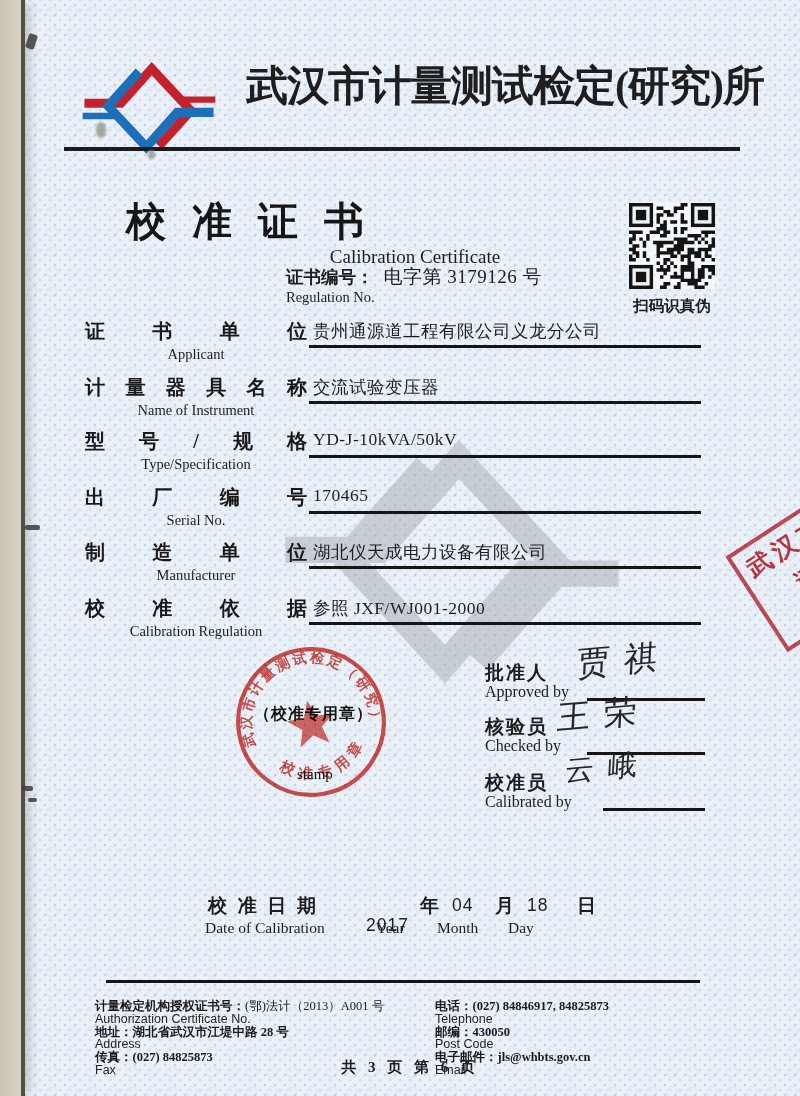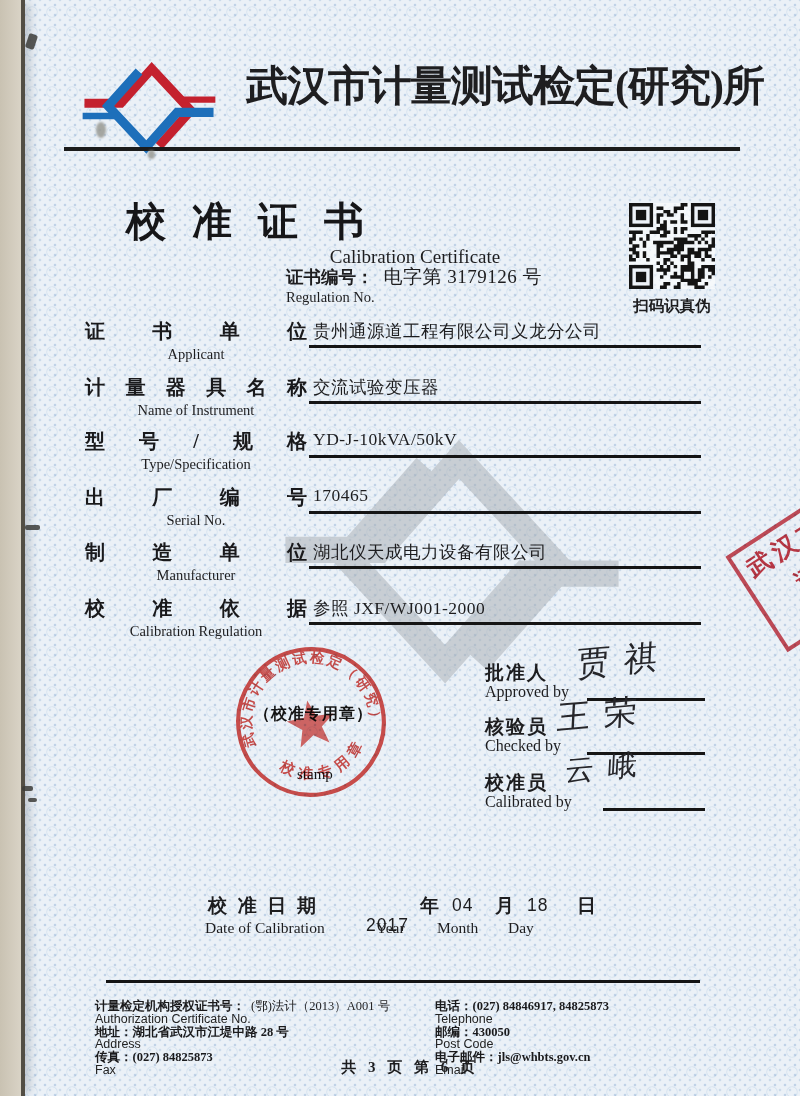--- a/index.html
+++ b/index.html
@@ -76,21 +76,21 @@
   .d-en{font-size:15.5px;}
   .dt-cn{width:108px;text-align:justify;text-align-last:justify;}
 
   
   .footer-rule{position:absolute;left:106px;top:980px;width:594px;height:3px;background:#141414;z-index:2;}
   .fcol{position:absolute;top:1000px;z-index:2;font-size:12.5px;line-height:12.8px;}
   .fcol-left{left:95px;width:330px;}
   .fcol-right{left:435px;width:300px;}
   .fcn{font-family:Liberation Serif, serif;font-weight:bold;color:#1a1a1c;}
   .fen{font-family:Liberation Sans, sans-serif;color:#222;}
-  .fval{font-family:"Liberation Serif","DejaVu Serif",serif;font-weight:normal;margin-left:6px;}
+  .fval{font-family:"Liberation Serif","DejaVu Serif",serif;font-weight:normal;}
   .page-info{position:absolute;left:300px;top:1058px;width:220px;text-align:center;
     font-size:15px;font-weight:bold;letter-spacing:4px;z-index:2;}
 
   
   .side-stamp{position:absolute;left:740px;top:492px;width:180px;height:98px;
     border:4px solid rgba(201,54,66,.88);transform:rotate(-33deg);z-index:4;
     color:#c93a46;padding:4px 8px;mix-blend-mode:multiply;background:rgba(255,240,240,.06);}
   .side-stamp .l1{font-size:25px;font-weight:bold;letter-spacing:5px;white-space:nowrap;}
   .side-stamp .l2{font-size:21px;font-weight:bold;margin:6px 0 0 34px;}
 </style>

